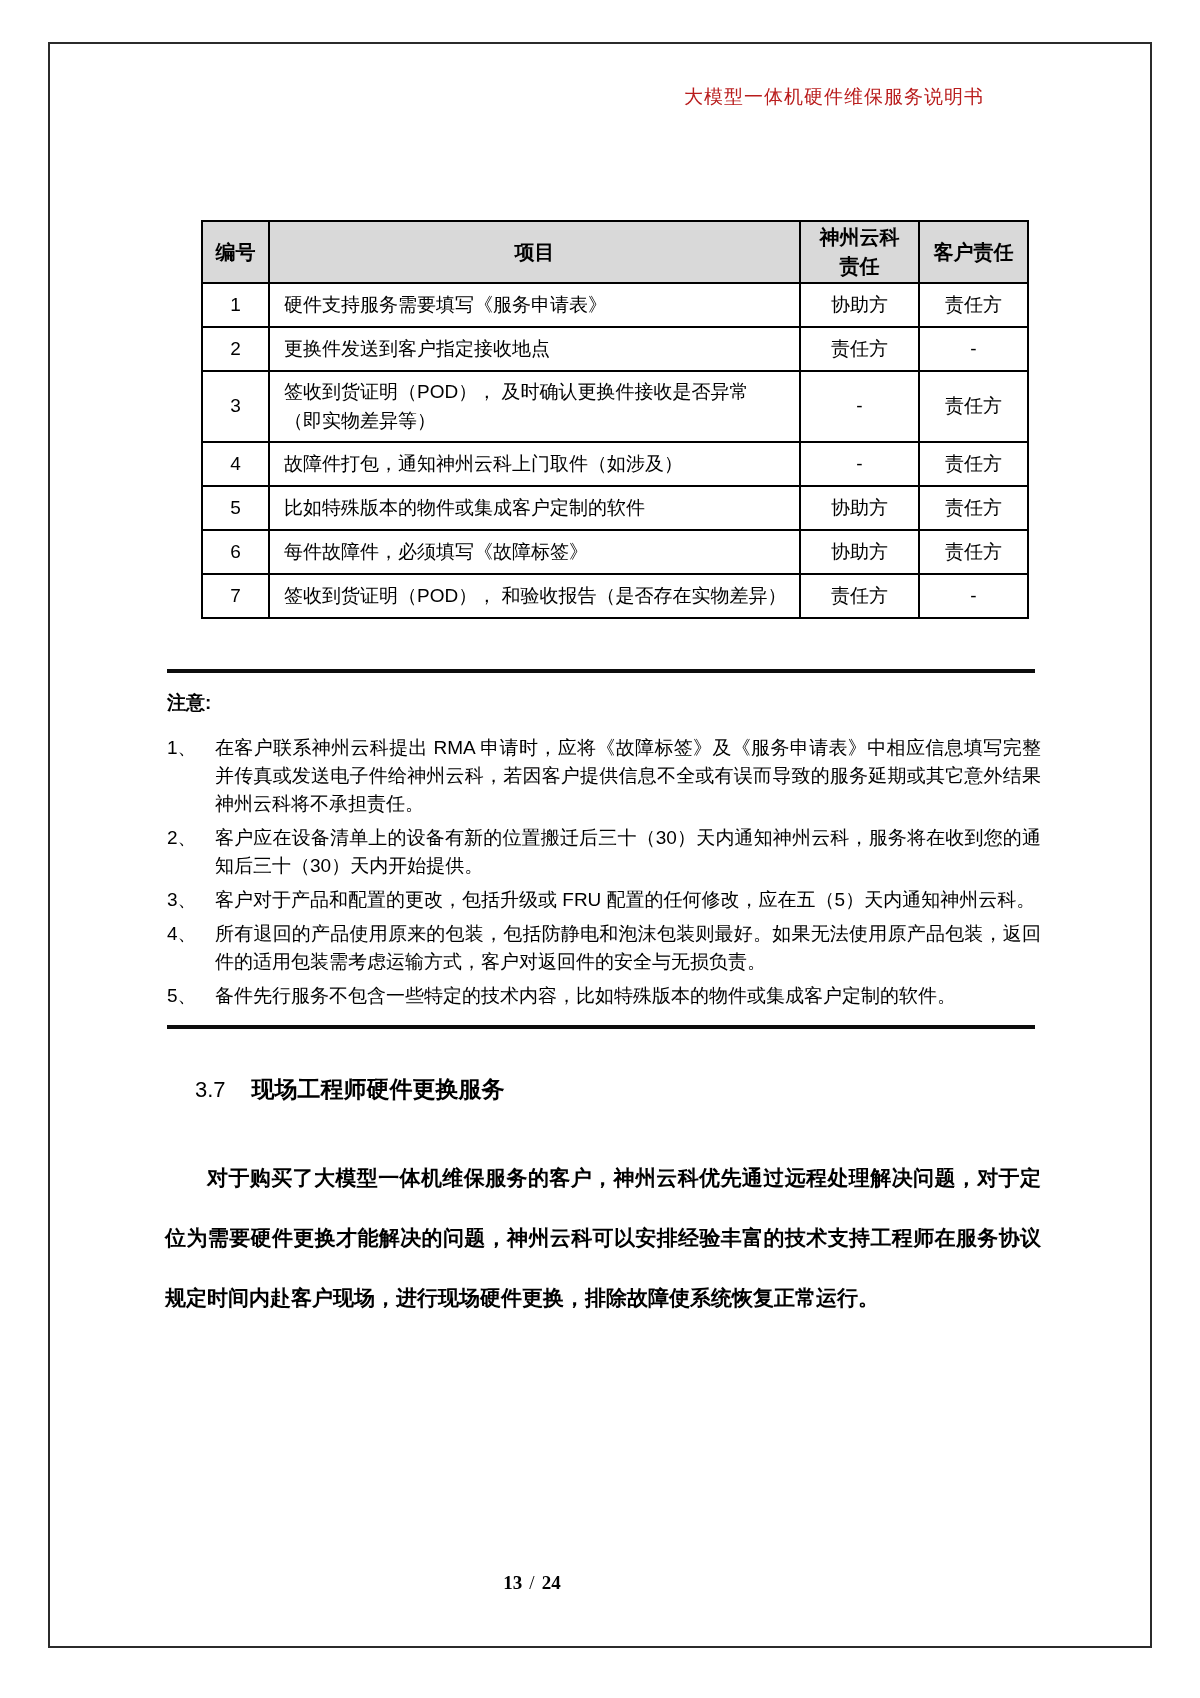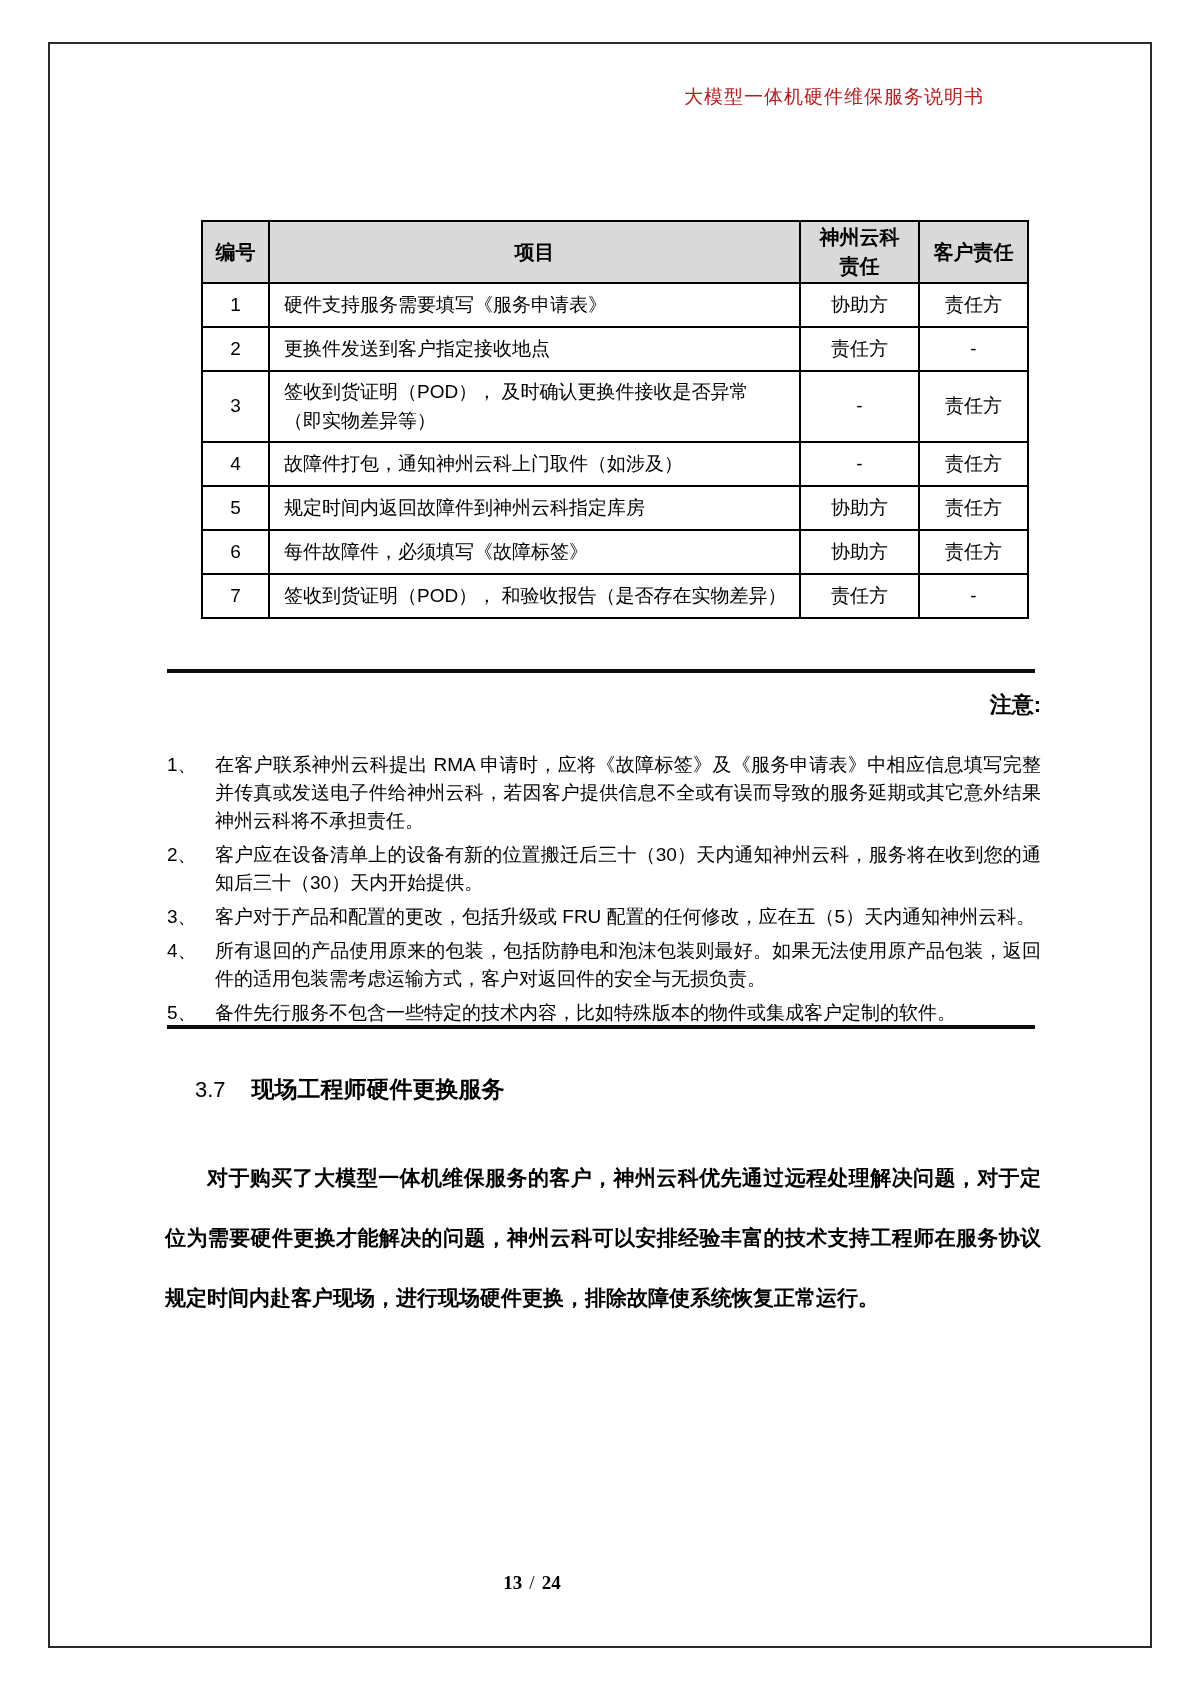--- a/index.html
+++ b/index.html
@@ -30,21 +30,21 @@
   .col-no       { width:67px;  text-align:center; }
   .col-item     { width:531px; text-align:left; padding:5px 12px 5px 14px; line-height:1.55; }
   .col-vendor   { width:119px; text-align:center; }
   .col-customer { width:109px; text-align:center; }
 
   .rule { position:absolute; left:167px; width:868px; height:4px; background:#0d0d0d; }
   .rule-top    { top:669px; }
   .rule-bottom { top:1025px; }
 
   .notes { position:absolute; top:690px; left:167px; width:874px; font-size:19px; }
-  .notes-label { font-weight:bold; margin-bottom:31px; font-size:22px;text-align:right; }
+  .notes-label { font-weight:bold; margin-bottom:18px; font-size:19px; }
   .note-item { display:flex; margin-bottom:6px; line-height:28px; }
   .note-marker { flex:0 0 48px; }
   .note-text { flex:1; text-align:justify; }
 
   .section-heading { position:absolute; top:1074px; left:183px; white-space:nowrap; }
   .sec-num { font-family:Liberation Sans, sans-serif; font-size:22px; margin-right:12px;margin-left:12px; }
   .sec-title { font-weight:bold; font-size:23px;margin-left:14px; }
 
   .body-text {
     position:absolute; top:1148px; left:165px; width:876px;
@@ -104,21 +104,21 @@
           <td class="col-customer">责任方</td>
         </tr>
         <tr>
           <td class="col-no">4</td>
           <td class="col-item">故障件打包，通知神州云科上门取件（如涉及）</td>
           <td class="col-vendor">-</td>
           <td class="col-customer">责任方</td>
         </tr>
         <tr>
           <td class="col-no">5</td>
-          <td class="col-item">规定时间内返回故障件到神州云科指定库房</td>
+          <td class="col-item">比如特殊版本的物件或集成客户定制的软件</td>
           <td class="col-vendor">协助方</td>
           <td class="col-customer">责任方</td>
         </tr>
         <tr>
           <td class="col-no">6</td>
           <td class="col-item">每件故障件，必须填写《故障标签》</td>
           <td class="col-vendor">协助方</td>
           <td class="col-customer">责任方</td>
         </tr>
         <tr>

